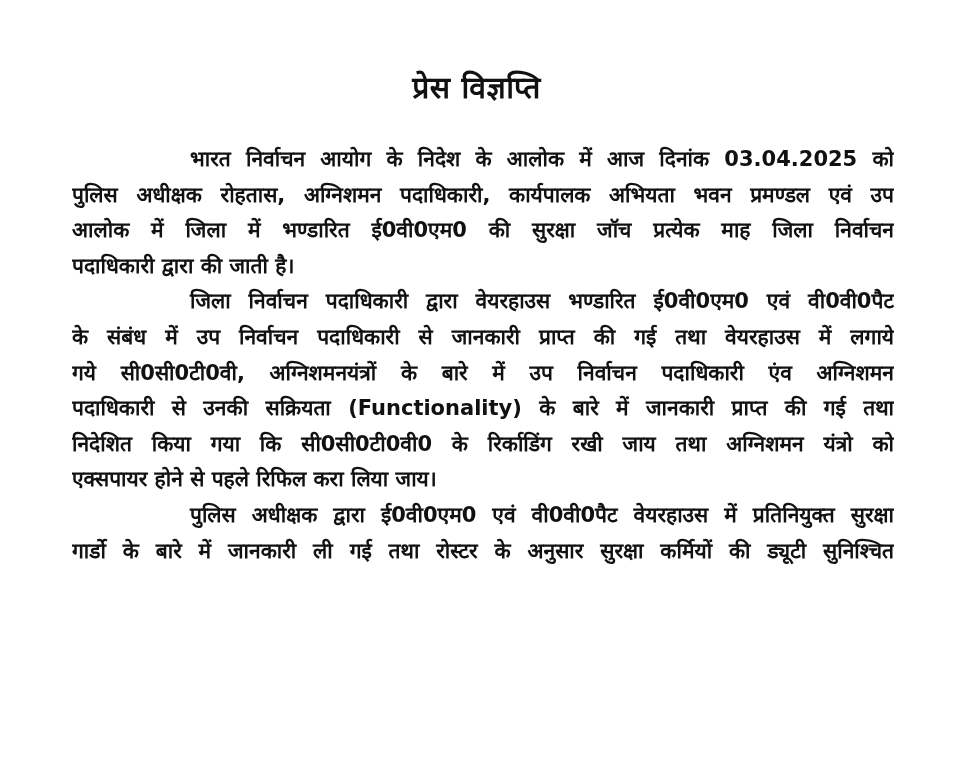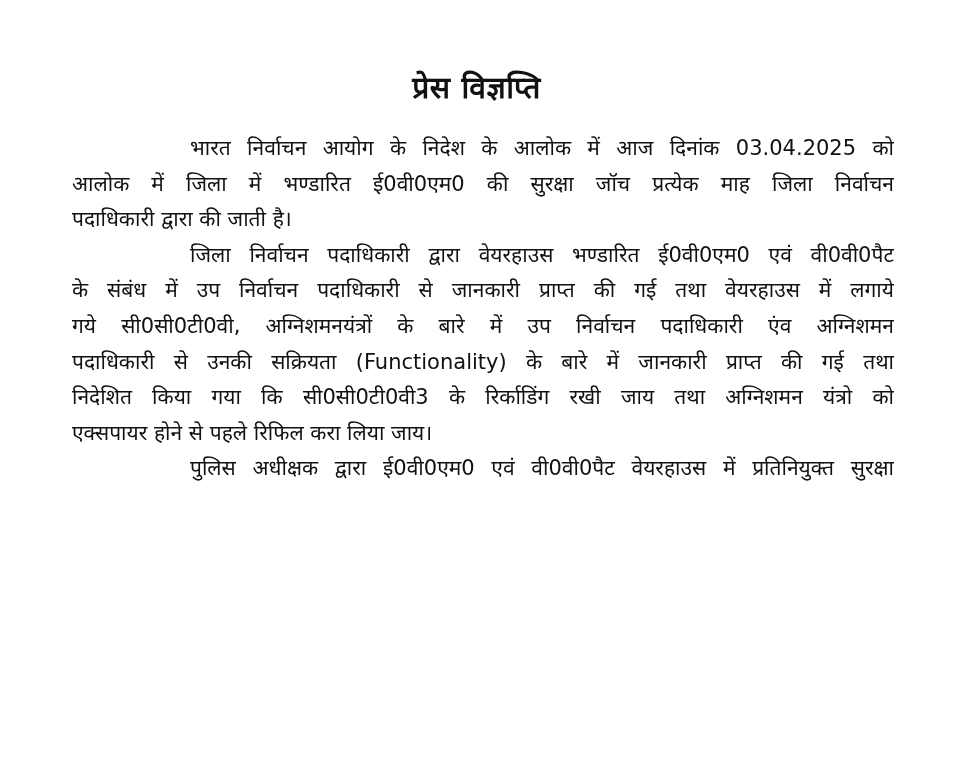--- a/index.html
+++ b/index.html
@@ -29,22 +29,23 @@
     width: 953px;
     text-align: center;
     font-size: 30px;
     font-weight: bold;
     letter-spacing: 0.5px;
     line-height: 44px;
   }
   .body {
     position: absolute;
     left: 72px;
-    top: 131px;
+    top: 142px;
     width: 822px;
+    font-weight: bold;
   }
   .line {
     display: block;
     height: 35.6px;
     line-height: 35.6px;
     font-size: 21px;
     white-space: nowrap;
     text-align: justify;
     text-align-last: justify;
     overflow: hidden;
@@ -63,31 +64,33 @@
 <body>
 
 <div class="page">
 
   <div class="title">प्रेस विज्ञप्ति</div>
 
   <div class="body">
 
     <div class="para">
       <span class="line indent">भारत निर्वाचन आयोग के निदेश के आलोक में आज दिनांक 03.04.2025 को</span>
+      <span class="line">पुलिस अधीक्षक रोहतास, अग्निशमन पदाधिकारी, कार्यपालक अभियता भवन प्रमण्डल एवं उप</span>
       <span class="line">आलोक में जिला में भण्डारित ई0वी0एम0 की सुरक्षा जॉच प्रत्येक माह जिला निर्वाचन</span>
       <span class="line last">पदाधिकारी द्वारा की जाती है।</span>
     </div>
 
     <div class="para">
       <span class="line indent">जिला निर्वाचन पदाधिकारी द्वारा वेयरहाउस भण्डारित ई0वी0एम0 एवं वी0वी0पैट</span>
       <span class="line">के संबंध में उप निर्वाचन पदाधिकारी से जानकारी प्राप्त की गई तथा वेयरहाउस में लगाये</span>
       <span class="line">गये सी0सी0टी0वी, अग्निशमनयंत्रों के बारे में उप निर्वाचन पदाधिकारी एंव अग्निशमन</span>
       <span class="line">पदाधिकारी से उनकी सक्रियता (Functionality) के बारे में जानकारी प्राप्त की गई तथा</span>
-      <span class="line">निदेशित किया गया कि सी0सी0टी0वी3 के रिर्काडिंग रखी जाय तथा अग्निशमन यंत्रो को</span>
+      <span class="line">निदेशित किया गया कि सी0सी0टी0वी0 के रिर्काडिंग रखी जाय तथा अग्निशमन यंत्रो को</span>
       <span class="line last">एक्सपायर होने से पहले रिफिल करा लिया जाय।</span>
     </div>
 
     <div class="para">
       <span class="line indent">पुलिस अधीक्षक द्वारा ई0वी0एम0 एवं वी0वी0पैट वेयरहाउस में प्रतिनियुक्त सुरक्षा</span>
+      <span class="line">गार्डो के बारे में जानकारी ली गई तथा रोस्टर के अनुसार सुरक्षा कर्मियों की ड्यूटी सुनिश्चित</span>
     </div>
 
   </div>
 </div>
 
 </body></html>

